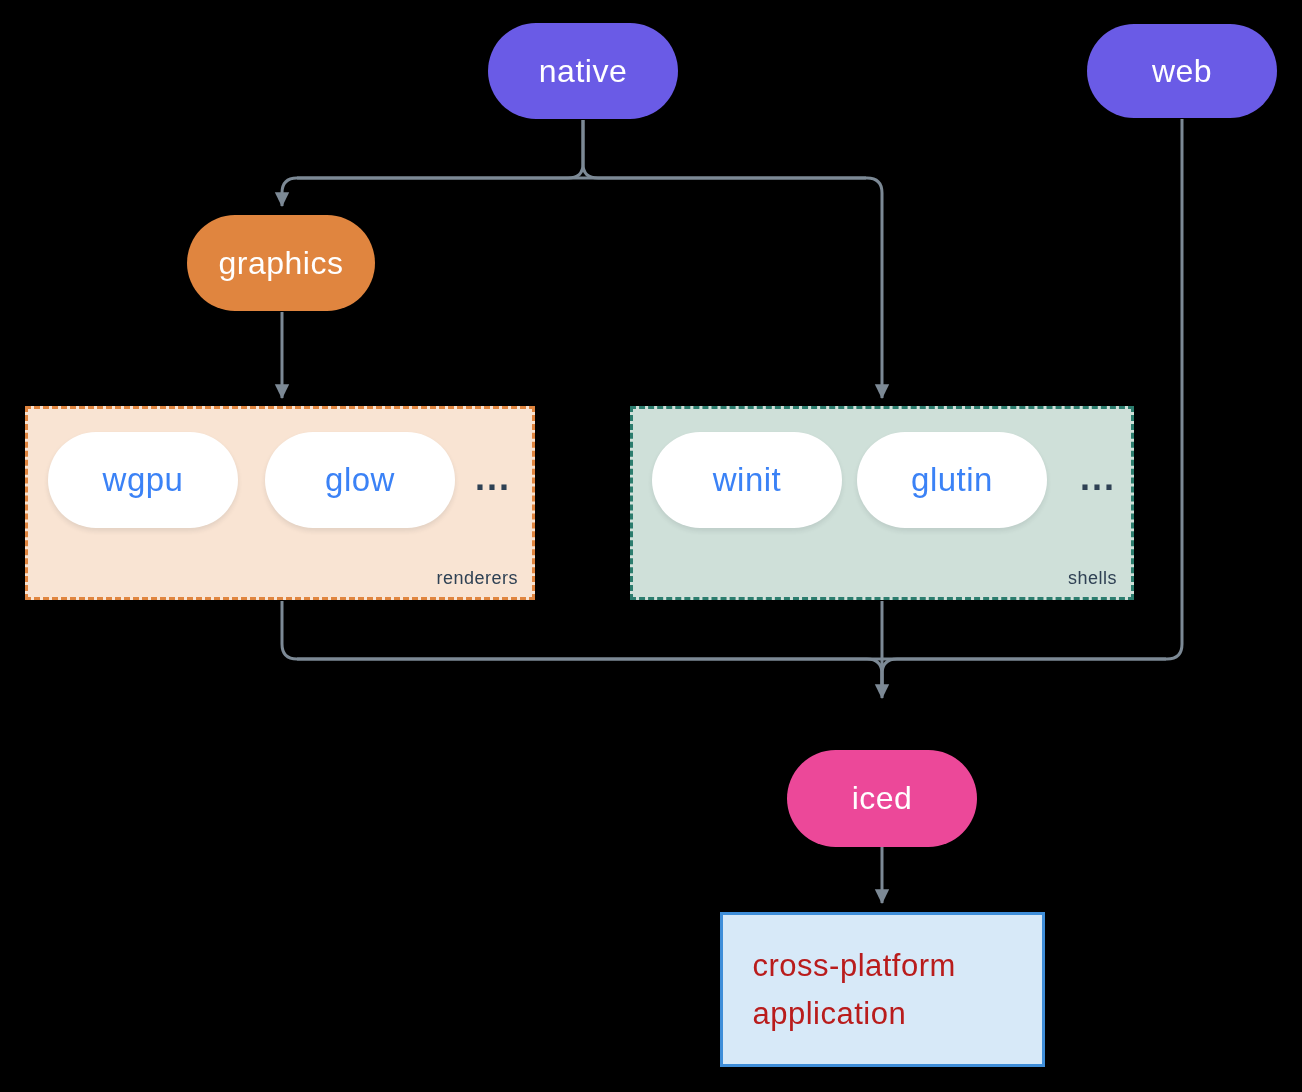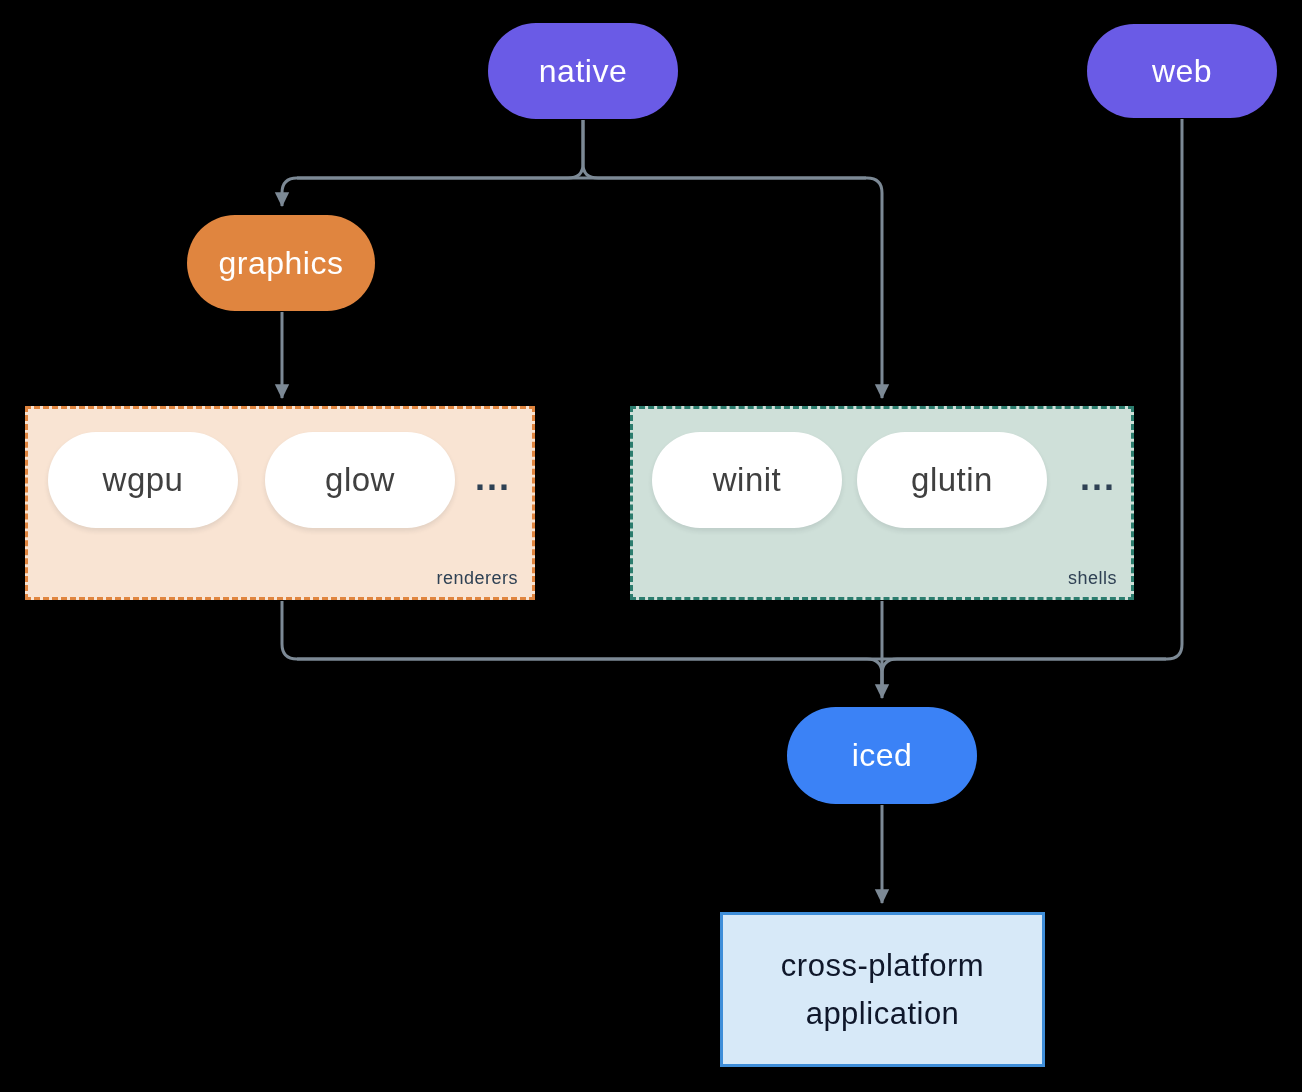--- a/index.html
+++ b/index.html
@@ -26,24 +26,24 @@
     border-radius: 60px;
     display: flex;
     align-items: center;
     justify-content: center;
     font-size: 32px;
     letter-spacing: 0.5px;
   }
   .pill.colored { color: #ffffff; }
   .pill.purple  { background: #6a5be6; }
   .pill.orange  { background: #e0853f; }
-  .pill.blue    { background: #3b82f6; }
+  .pill.blue    { background: #ec4899; margin-top: 43px; }
   .pill.white {
     background: #ffffff;
-    color: #404040;
+    color: #3b82f6;
     font-size: 33px;
     box-shadow: 0 3px 5px rgba(30,40,50,0.10);
   }
   #node-native   { left: 488px; top: 23px;  width: 190px; height: 96px; }
   #node-web      { left: 1087px; top: 24px; width: 190px; height: 94px; }
   #node-graphics { left: 187px; top: 215px; width: 188px; height: 96px; align-items: center; }
   #node-iced     { left: 787px; top: 707px; width: 190px; height: 97px; }
 
   .group {
     position: absolute;
@@ -92,22 +92,21 @@
   .app-box {
     position: absolute;
     left: 720px; top: 912px;
     width: 325px; height: 155px;
     box-sizing: border-box;
     background: #d7e9f8;
     border: 3px solid #3f8ed9;
     display: flex;
     align-items: center;
     justify-content: center;
-    text-align: center;
-    color: #0f172a;
+    color: #b91c1c;
     font-size: 31px;
     line-height: 48px;
     letter-spacing: 0.5px;
   }
   .app-box span {
     display: block;
     width: 260px;
   }
 </style>
 </head>

